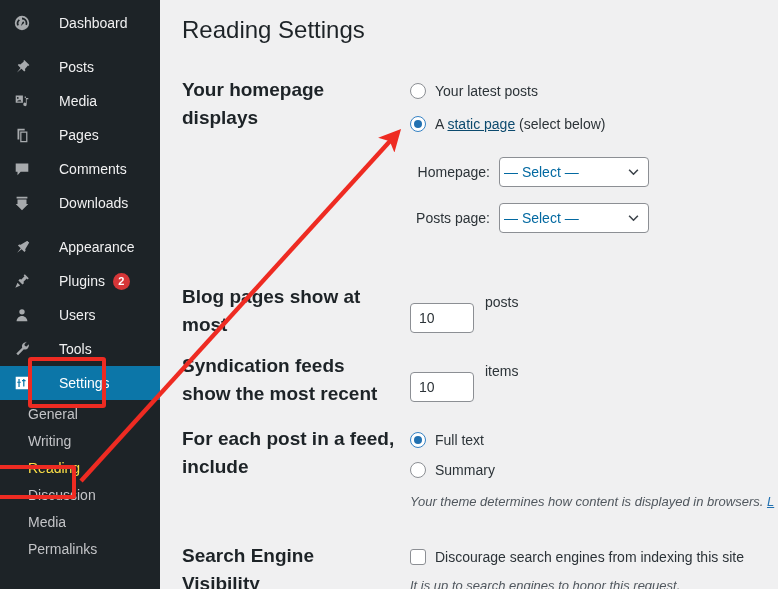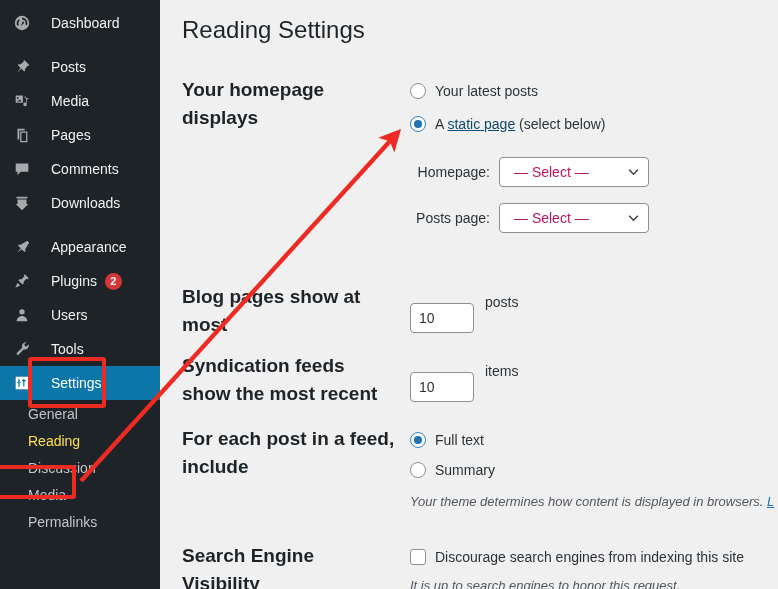--- a/index.html
+++ b/index.html
@@ -14,21 +14,21 @@
   
   #sidebar{
     position:absolute;left:0;top:0;width:160px;height:589px;
     background:#1d2327;color:#f0f0f1;
   }
   .menu-item{
     position:relative;display:flex;align-items:center;
     height:34px;padding-left:12px;box-sizing:border-box;
     color:#f0f0f1;font-size:14px;
   }
-  .menu-item .mi-label{margin-left:19px;white-space:nowrap;}
+  .menu-item .mi-label{margin-left:27px;white-space:nowrap;}
   .menu-item.active{background:#0c76a8;color:#fff;font-weight:400;}
   .menu-sep{height:10px;}
   .mi-icon{
     width:20px;height:20px;flex:0 0 20px;
     display:flex;align-items:center;justify-content:center;
     color:#a7aaad;
   }
   .menu-item.active .mi-icon{color:#fff;}
   .mi-icon svg{display:block;}
   .badge{
@@ -79,21 +79,21 @@
     background:#fff;box-sizing:border-box;flex:0 0 16px;margin-right:9px;
   }
 
   
   .sel-row{display:flex;align-items:center;height:30px;}
   .sel-label{font-size:14px;color:#2c3338;width:80px;text-align:right;margin-right:9px;white-space:nowrap;}
   .select{
     position:relative;width:150px;height:30px;
     border:1px solid #8c8f94;border-radius:4px;background:#fff;
     box-sizing:border-box;display:flex;align-items:center;
-    padding-left:14px;font-size:14px;color:#be185d;
+    padding-left:4px;font-size:14px;color:#0369a1;
   }
   .select .chev{
     position:absolute;right:9px;top:50%;transform:translateY(-50%);
     width:11px;height:7px;
   }
 
   
   .num-row{display:flex;align-items:center;height:30px;}
   .num{
     width:64px;height:30px;border:1px solid #8c8f94;border-radius:4px;
@@ -225,20 +225,23 @@
         <svg width="18" height="18" viewBox="0 0 20 20" fill="currentColor">
           <path d="M3 3h14v14H3V3zm3 2.5v3H4.7v1.3H6v4.7h1.4V9.8h1.3V8.5H7.4v-3H6zm5.3 0v1.3H10V8h1.3v6h1.4V8H14V6.8h-1.3V5.5h-1.4z"></path>
         </svg>
       </span>
       <span class="mi-label">Settings</span>
     </div>
 
     <div>
       <div class="submenu-item">
         <span>General</span>
+      </div>
+      <div class="submenu-item">
+        <span>Writing</span>
       </div>
       <div class="submenu-item current">
         <span>Reading</span>
       </div>
       <div class="submenu-item">
         <span>Discussion</span>
       </div>
       <div class="submenu-item">
         <span>Media</span>
       </div>

